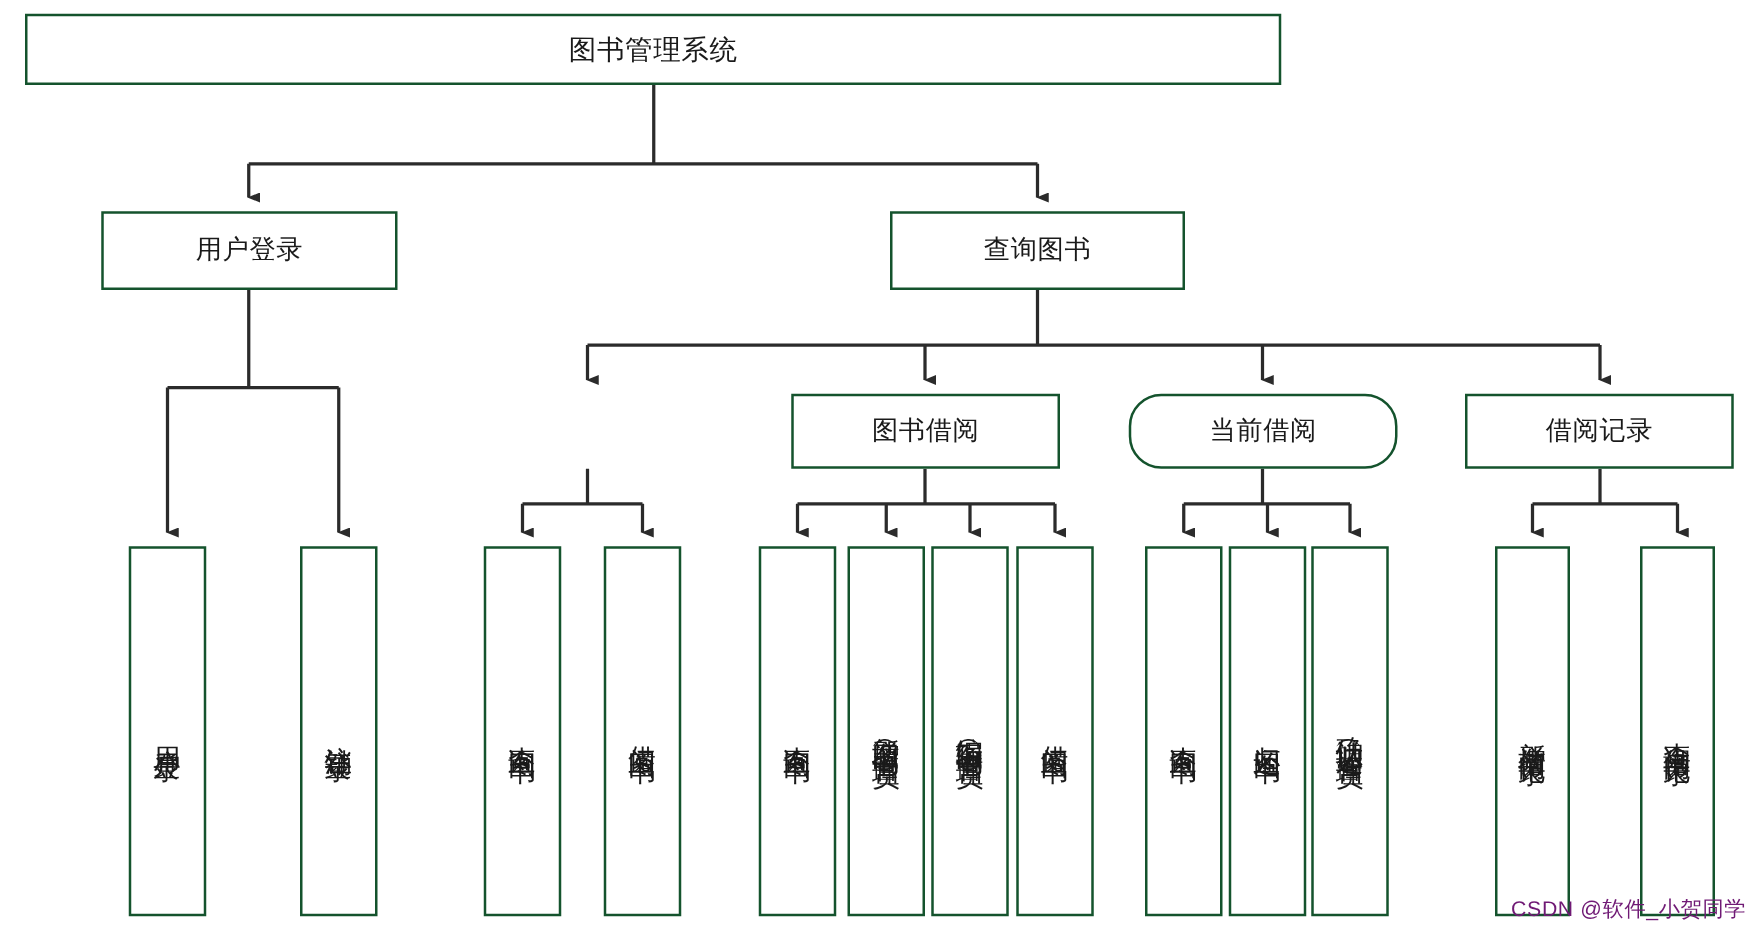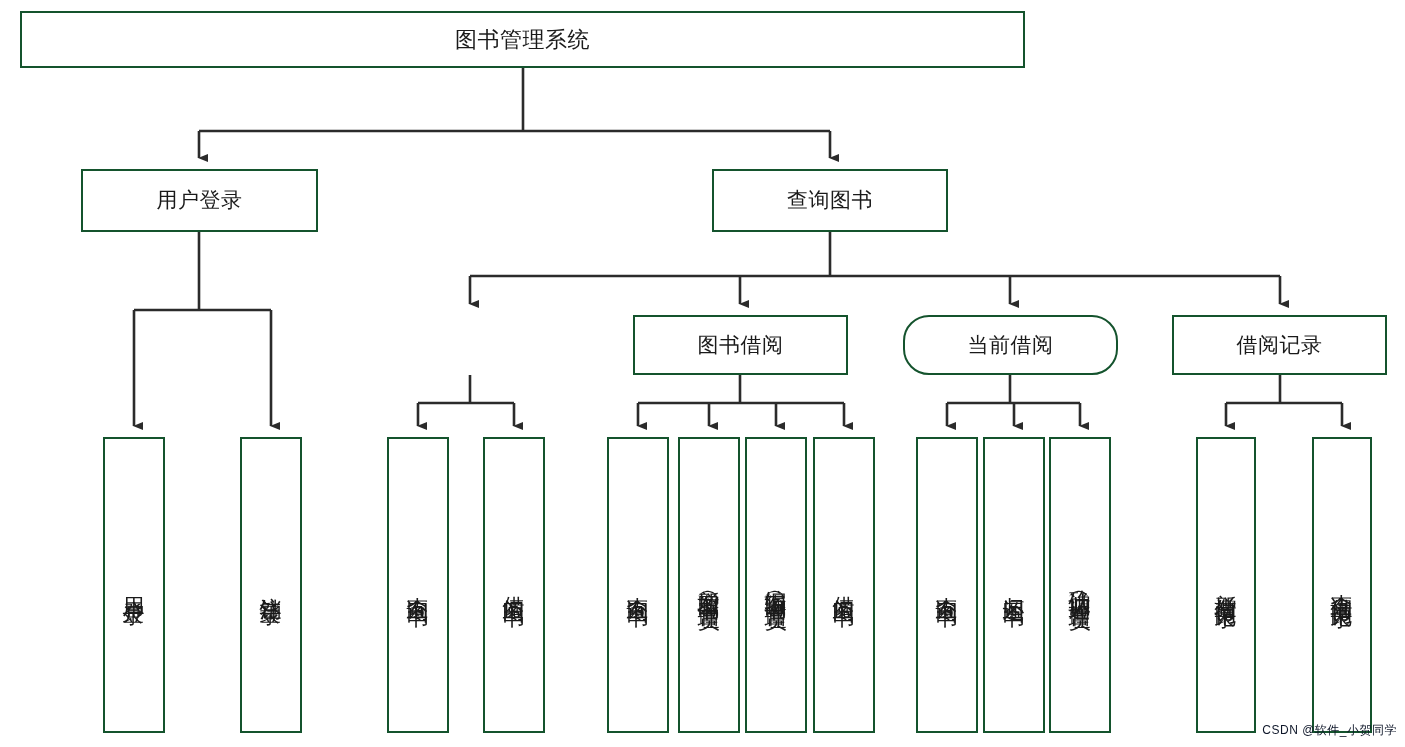--- a/index.html
+++ b/index.html
@@ -61,22 +61,22 @@
     text-orientation: upright;
     font-size: 22px;
     line-height: 1.05;
     letter-spacing: 3px;
     white-space: nowrap;
   }
   #watermark {
     position: absolute;
     right: 8px;
     bottom: 8px;
-    font-size: 12px;
-    color: #0f172a;
+    font-size: 17px;
+    color: #701a75;
     letter-spacing: 0.5px;
     z-index: 5;
     white-space: nowrap;
   }
 </style>
 </head>
 <body>
 
 <div id="diagram-root">
 

